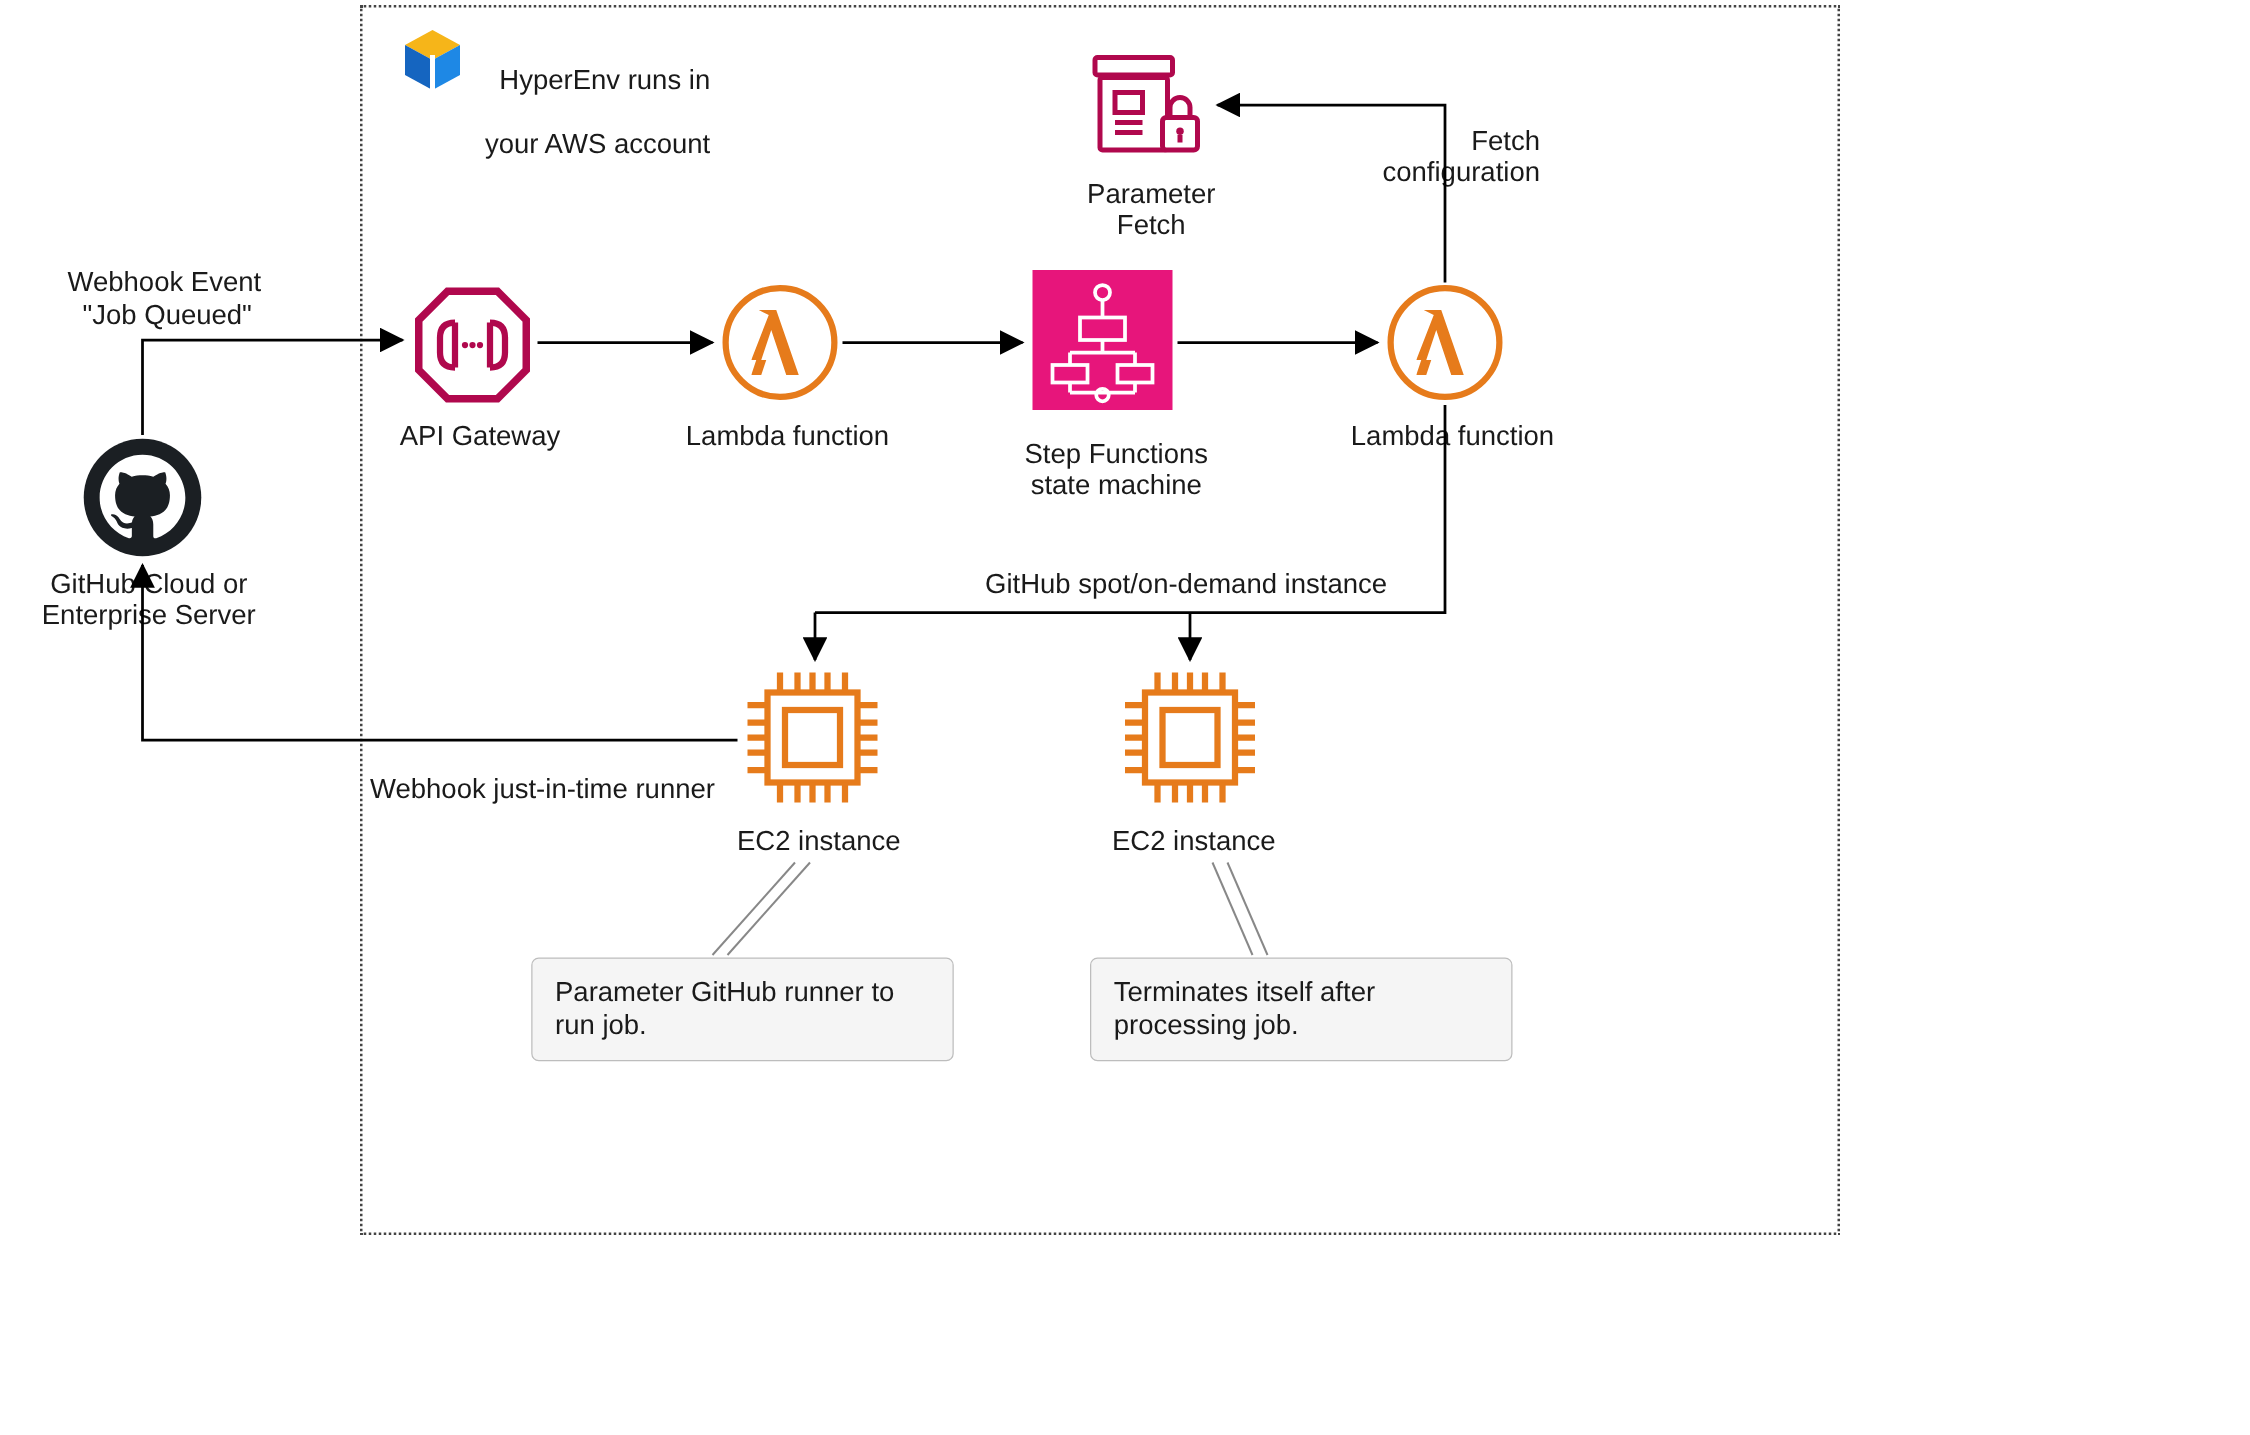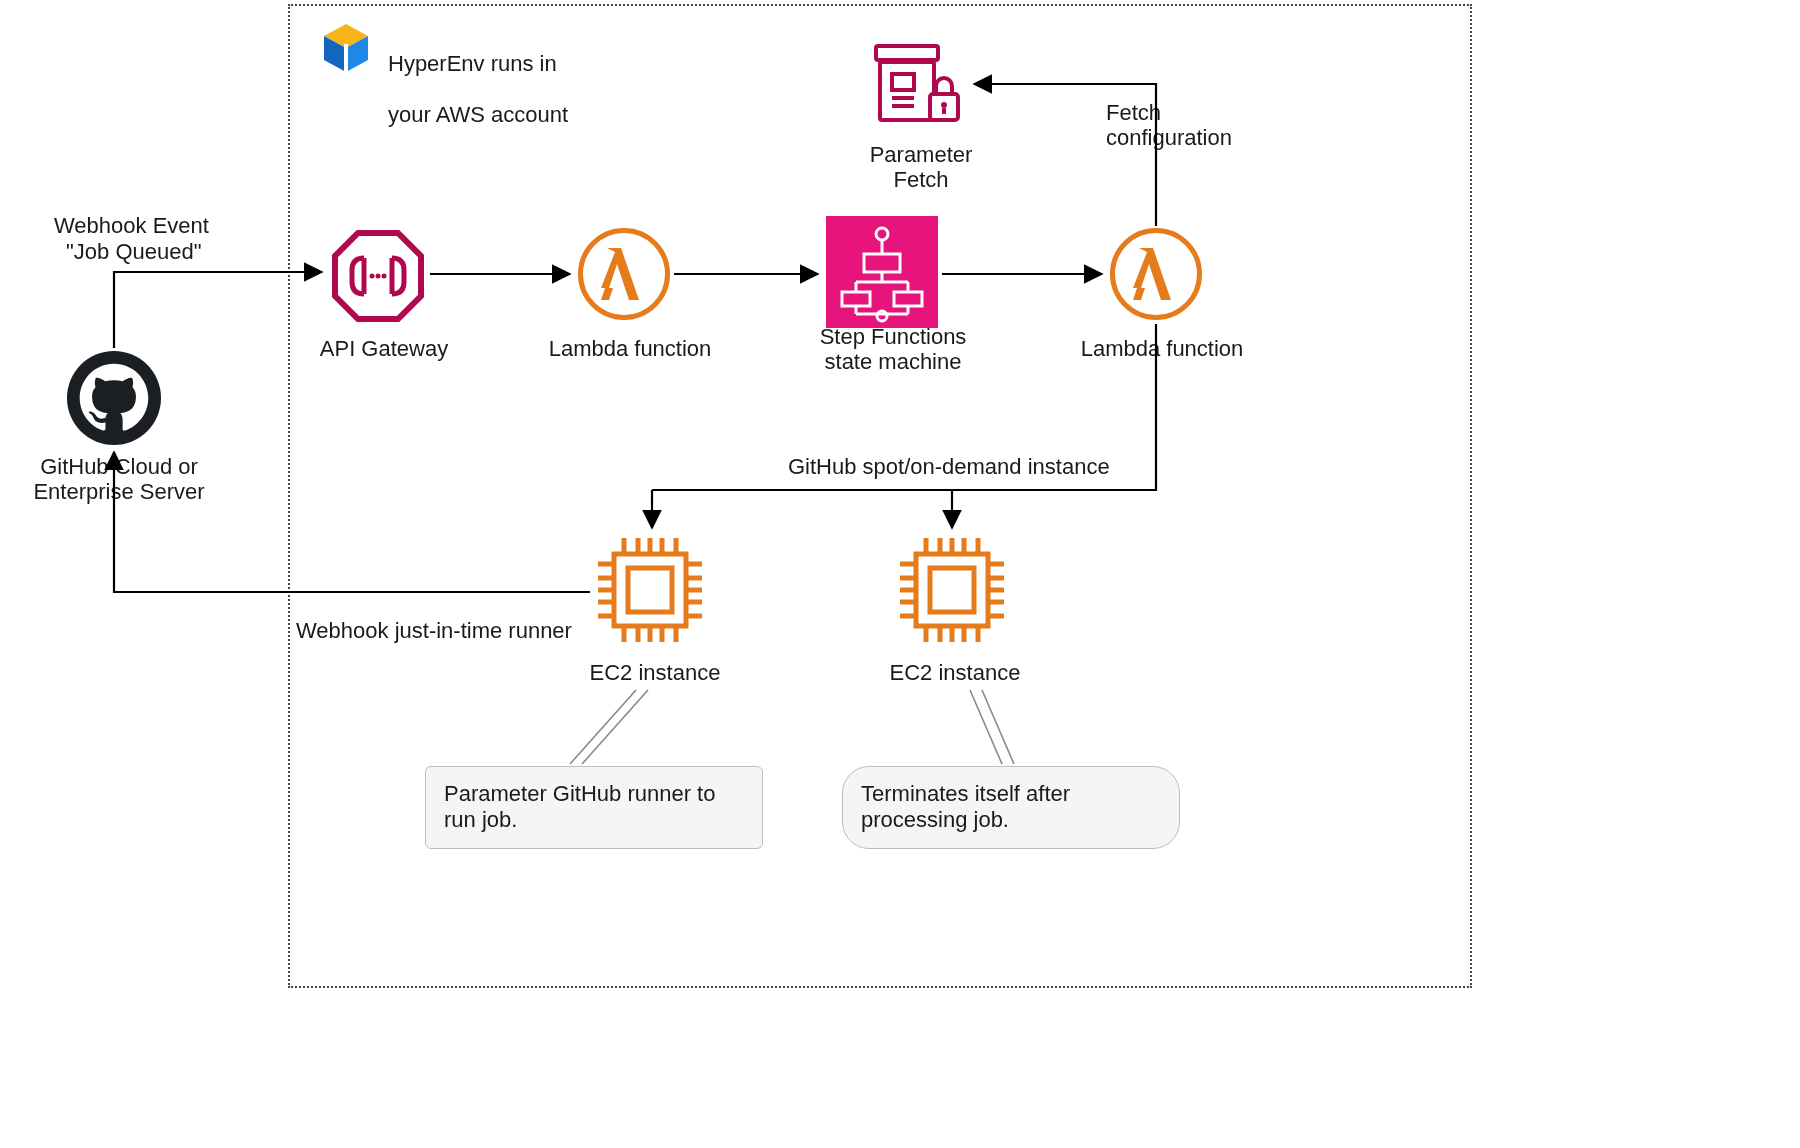--- a/index.html
+++ b/index.html
@@ -27,20 +27,21 @@
     top: 4px;
     width: 1184px;
     height: 984px;
     border: 2px dotted #444;
     box-sizing: border-box;
   }
   .label {
     position:absolute;
     white-space: pre-line;
     line-height: 1.15;
+    text-align: right;
   }
   .note {
     position:absolute;
     background: var(--lightgray);
     border: 1.5px solid var(--border);
     border-radius: 6px;
     padding: 14px 18px;
     line-height: 1.2;
   }
   .centered { text-align: center; }
@@ -138,21 +139,21 @@
       <line x1="82" y1="66" x2="82" y2="76"></line>
       <rect x="16" y="76" width="28" height="14"></rect>
       <rect x="68" y="76" width="28" height="14"></rect>
       <line x1="30" y1="90" x2="30" y2="98"></line>
         <line x1="82" y1="90" x2="82" y2="98"></line>
       <line x1="30" y1="98" x2="82" y2="98"></line>
       <circle cx="56" cy="100" r="5"></circle>
     </g>
   </svg>
 </div>
-<div class="label centered" style="left:808px; top:324px; width:170px;">Step Functions
+<div class="label centered" style="left:808px; top:350px; width:170px;">Step Functions
 state machine</div>
 
 <div class="icon lambda" style="left:1110px; top:228px;">
   <svg viewBox="0 0 46 56">
       <path fill="#e67b1b" d="M6 2h14l18 52h-10L16 18l-8 24H0L14 6z M4 42h8l-4 12H0z"></path>
     </svg>
 </div>
 <div class="label centered" style="left:1072px; top:336px; width:180px;">Lambda function</div>
 
 <div class="icon paramstore" style="left:870px; top:40px;">
@@ -242,21 +243,21 @@
         <line x1="92" y1="56" x2="108" y2="56"></line>
         <line x1="92" y1="68" x2="108" y2="68"></line>
         <line x1="92" y1="82" x2="108" y2="82"></line>
     </g>
   </svg>
 </div>
 <div class="label centered" style="left:880px; top:660px; width:150px;">EC2 instance</div>
 
 <div class="note" style="left:425px; top:766px; width:300px;">Parameter GitHub runner
 to run job.</div>
-<div class="note" style="left:842px; top:766px; width:300px;border-radius:27px;">Terminates itself after
+<div class="note" style="left:872px; top:766px; width:300px;">Terminates itself after
 processing job.</div>
 
 <svg class="arrows">
   <defs>
     <marker id="arrow" viewBox="0 0 12 12" refX="11" refY="6" markerWidth="9" markerHeight="9" orient="auto-start-reverse">
       <path d="M0,0 L12,6 L0,12 z" fill="#000"></path>
     </marker>
   </defs>
   <g stroke="#000" stroke-width="2.2" fill="none">
 

